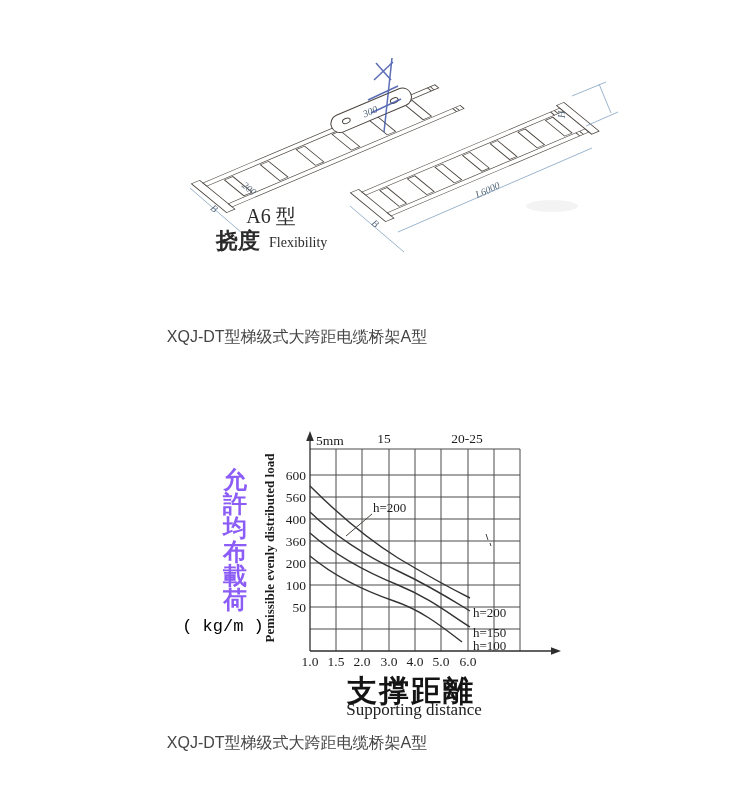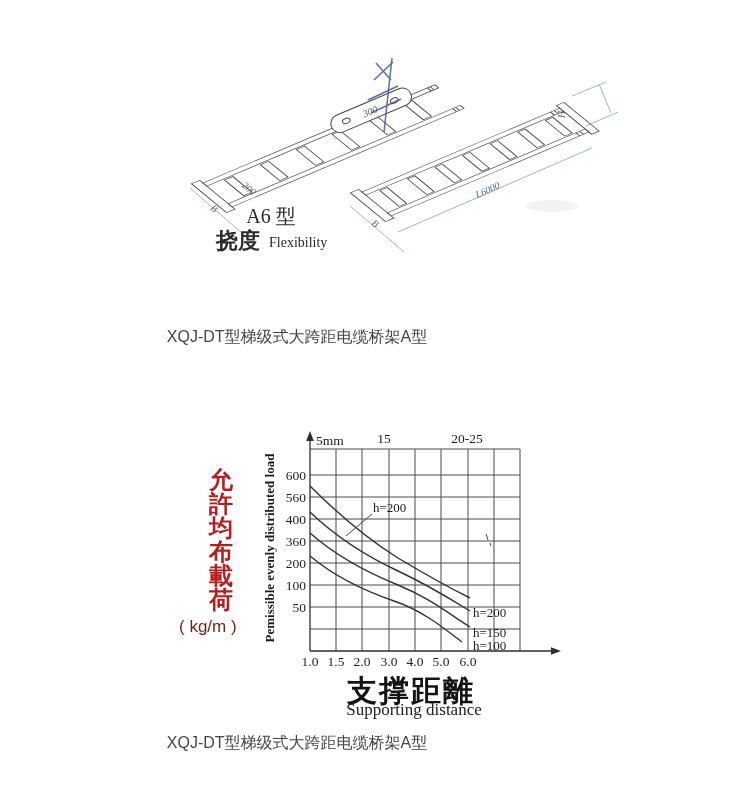--- a/index.html
+++ b/index.html
@@ -1,25 +1,25 @@
 <!DOCTYPE html>
 <html><head>
 <meta charset="utf-8">
 <style>
   html,body{margin:0;padding:0;background:#ffffff;}
   .page{position:relative;width:750px;height:787px;background:#ffffff;overflow:hidden;
         font-family:"Liberation Serif",serif;}
   svg{position:absolute;left:0;top:0;}
   .caption{position:absolute;left:0;width:594px;text-align:center;
            font-family:"Liberation Sans",sans-serif;font-size:16px;color:#454545;}
-  .cn-vertical{position:absolute;left:209px;top:468px;width:38px;text-align:left;
-               font-weight:bold;font-size:24px;line-height:24px;color:#b91c1c;
+  .cn-vertical{position:absolute;left:209px;top:468px;width:38px;text-align:right;
+               font-weight:bold;font-size:24px;line-height:24px;color:#8b5cf6;
                font-family:"Liberation Serif",serif;word-break:break-all;}
-  .kgm{position:absolute;left:179px;top:617px;width:88px;
-       font-size:17px;color:#7f1d1d;font-family:Liberation Sans, sans-serif;}
+  .kgm{position:absolute;left:179px;top:617px;width:88px;text-align:center;
+       font-size:17px;color:#000000;font-family:Liberation Mono, monospace;}
   .ylabel-en{position:absolute;left:270px;top:548px;transform:translate(-50%,-50%) rotate(-90deg);
              white-space:nowrap;font-weight:bold;font-size:13px;color:#1c1c1c;
              font-family:"Liberation Serif",serif;}
   .xlabel-cn{position:absolute;left:411px;top:671px;transform:translateX(-50%);
              font-weight:bold;font-size:30px;letter-spacing:2px;color:#141414;
              font-family:"Liberation Serif",serif;white-space:nowrap;}
   .xlabel-en{position:absolute;left:414px;top:700px;transform:translateX(-50%);
              font-size:17px;color:#222;font-family:Liberation Serif, serif;white-space:nowrap;}
   .ink{stroke:#4a443e;stroke-width:1;fill:#ffffff;}
   .inkline{stroke:#4a443e;stroke-width:1;fill:none;}

